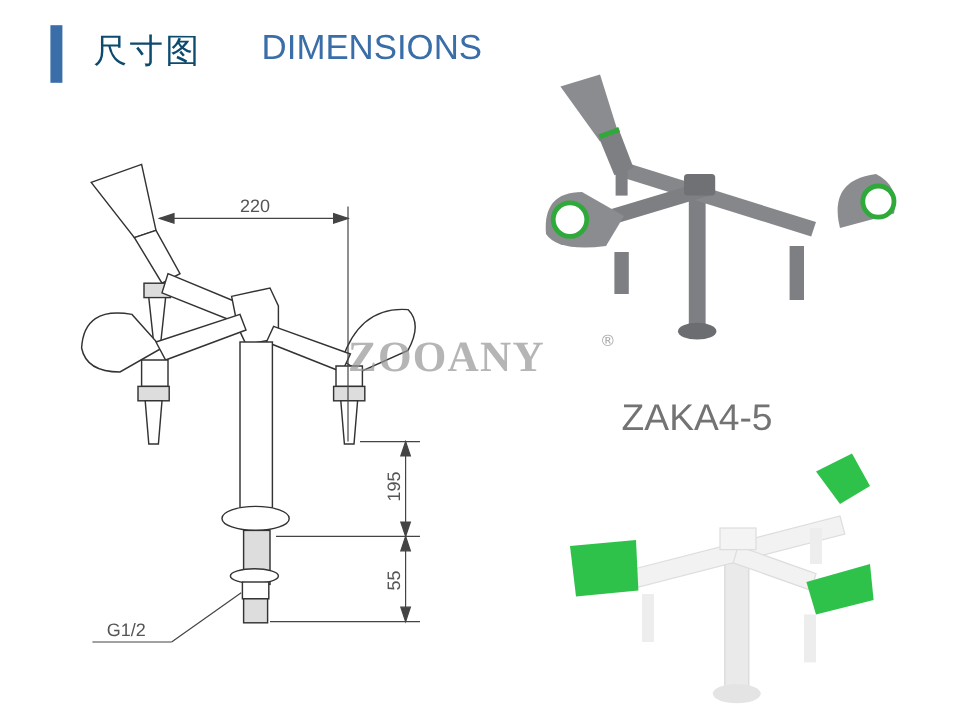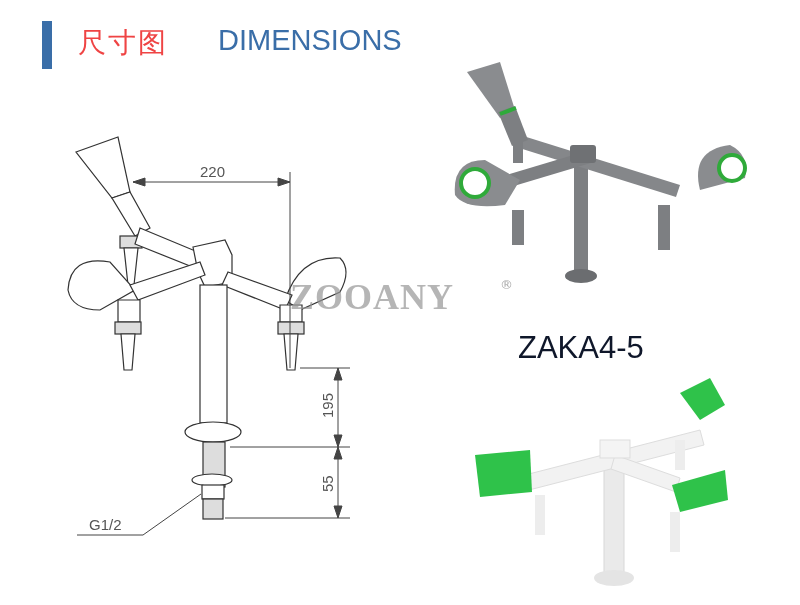--- a/index.html
+++ b/index.html
@@ -1,24 +1,24 @@
 <!DOCTYPE html>
 <html><head>
 <meta charset="utf-8">
 <style>
   html,body{margin:0;padding:0;background:#fff;}
   body{width:800px;height:605px;position:relative;overflow:hidden;font-family:"DejaVu Sans",sans-serif;}
   .bar{position:absolute;left:42px;top:21px;width:10px;height:48px;background:#3a6ea8;}
-  .title-cn{position:absolute;left:78px;top:24px;font-size:28px;color:#ef4444;letter-spacing:2px;font-family:Liberation Mono, monospace;}
+  .title-cn{position:absolute;left:78px;top:24px;font-size:28px;color:#0c4a6e;letter-spacing:2px;font-family:Liberation Mono, monospace;}
   .title-en{position:absolute;left:218px;top:24px;font-size:29px;color:#3a6ea8;font-family:Liberation Sans, sans-serif;}
   .drawing{position:absolute;left:0;top:0;}
   .dim{font-family:"Liberation Sans",sans-serif;font-size:15px;fill:#555;}
   .wm{position:absolute;left:290px;top:276px;font-family:"Liberation Serif",serif;font-weight:bold;font-size:36px;color:rgba(150,150,150,0.7);letter-spacing:1px;}
   .reg{position:absolute;left:500px;top:277px;font-size:13px;color:#aaa;}
-  .model{position:absolute;left:518px;top:330px;font-family:"Liberation Sans",sans-serif;font-size:31px;color:#0f172a;}
+  .model{position:absolute;left:518px;top:330px;font-family:"Liberation Sans",sans-serif;font-size:31px;color:#737373;}
 </style>
 </head>
 <body>
 
 <div class="bar"></div>
 <div class="title-cn">尺寸图</div>
 <div class="title-en">DIMENSIONS</div>
 
 <svg class="drawing" width="800" height="605">
   <g stroke="#333" stroke-width="1.2" fill="#fff">

